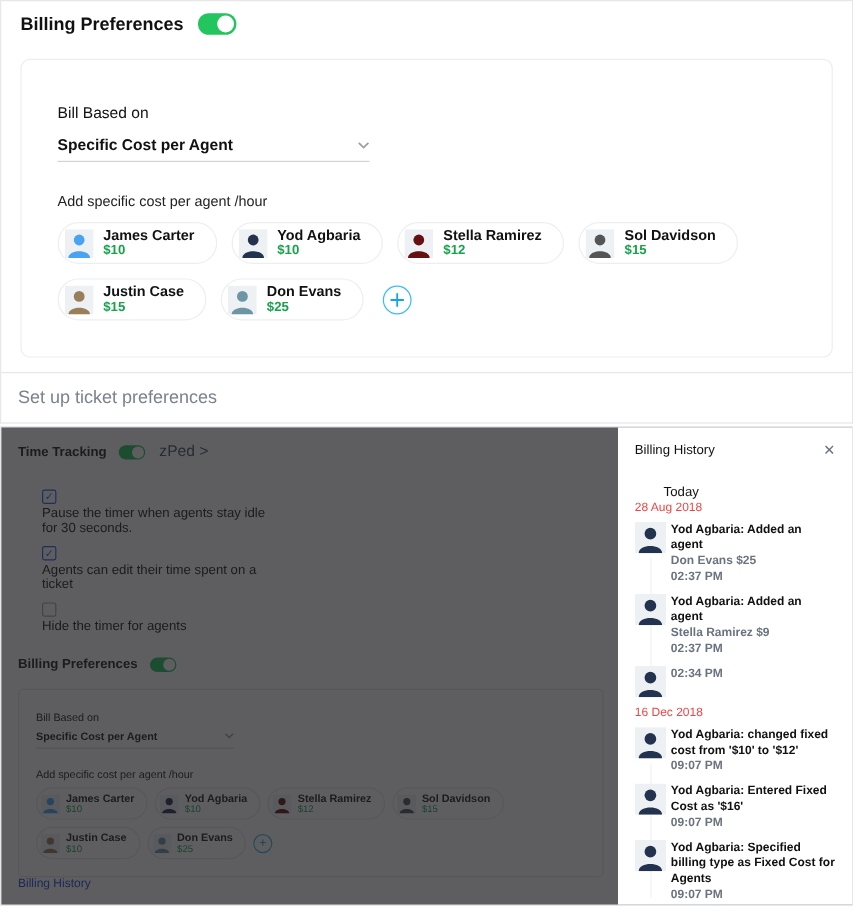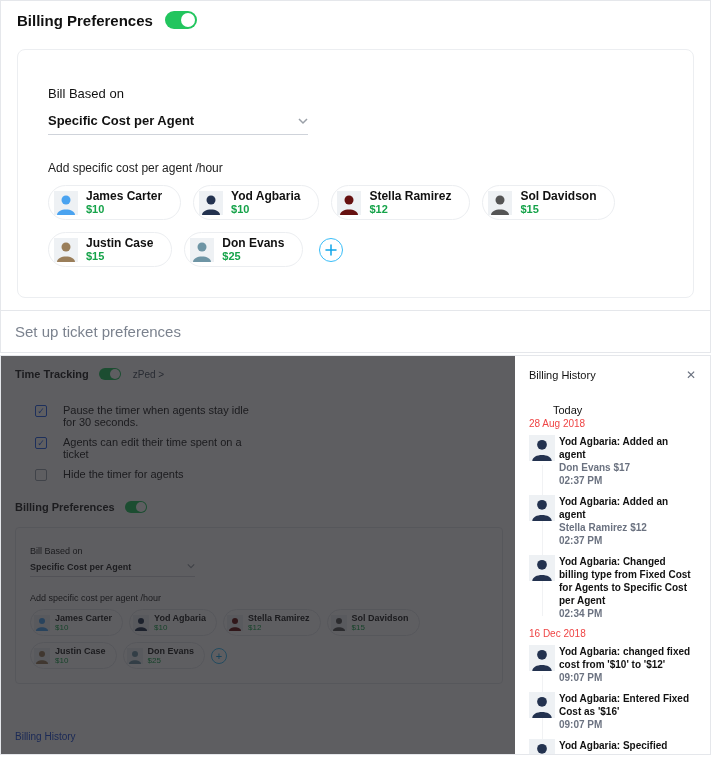--- a/index.html
+++ b/index.html
@@ -26,23 +26,23 @@
   .caption-row { border: 1px solid #e5e7eb; border-top: none; padding: 12px 14px; font-size: 15px; color: #7b828e; }
 
   .bottom-section { position: relative; width: 711px; height: 400px; border: 1px solid #e5e7eb; margin-top: 2px; overflow: hidden; }
   .scrim { position: absolute; inset: 0; background: #fff; pointer-events: none; }
   .scrim-inner { position: absolute; inset: 0; background: rgba(25,26,30,0.70); }
   .dim-content { position: absolute; top: 0; left: 0; width: 516px; height: 100%; padding: 12px 14px; color: #222; font-size: 11px; }
   .dim-title-row { display: flex; align-items: flex-end; gap: 10px; }
   .dim-title-row .t { font-weight: 600; }
   .dim-title-row .sm-toggle { width: 22px; height: 12px; background:#22c55e; border-radius:6px; position:relative;}
   .dim-title-row .sm-toggle .k { position:absolute;right:1px;top:1px;width:10px;height:10px;border-radius:50%;background:#fff;}
-  .dim-breadcrumb { color:#4b5563; font-size:10px; margin-left: 2px;}
+  .dim-breadcrumb { color:#4b5563; font-size:13px; margin-left: 2px;}
   .checklist { margin-top: 24px; margin-left: 20px; }
-  .check-item { display:flex; gap:16px; align-items:flex-start; margin: 8px 0; }
+  .check-item { display:flex; gap:2px; align-items:flex-start; margin: 8px 0; flex-direction: column; }
   .cb { width:12px; height:12px; border:1px solid #2563eb; border-radius:2px; display:flex; align-items:center; justify-content:center; flex:none; margin-top:1px; }
   .cb.checked::after { content:"✓"; color:#2563eb; font-size:9px; line-height:1; }
   .cb.empty { border-color:#9ca3af; }
   .small-card { border:1px solid #e5e7eb; border-radius:4px; padding: 18px 14px 14px 14px; margin-top: 14px; }
   .small-agents { display:flex; flex-wrap:wrap; gap:6px; }
   .small-chip { display:flex; align-items:center; gap:5px; border:1px solid #e5e7eb; border-radius:20px; padding:3px 10px 3px 3px;}
   .small-chip .av { width:16px; height:16px; border-radius:50%; }
   .small-chip .nm { font-size:9px; font-weight:600; }
   .small-chip .cst { font-size:8px; color:#16a34a; }
   .link { color:#1d4ed8; font-size:10px; position:absolute; bottom: 12px; left: 14px; }
@@ -316,48 +316,47 @@
         <div class="hist-item">
           <div class="h-av">
             <svg class="avatar-svg" viewBox="0 0 32 32">
               <rect width="32" height="32" fill="#eef1f4"></rect>
               <circle cx="16" cy="12" r="6" fill="#23324f"></circle>
               <path d="M4 32 C4 22 28 22 28 32 Z" fill="#23324f"></path>
             </svg>
           </div>
           <div class="h-body">
             <div>Yod Agbaria: Added an agent</div>
-            <div class="h-muted">Don Evans $17</div>
+            <div class="h-muted">Don Evans $25</div>
             <div class="h-muted">02:37 PM</div>
           </div>
         </div>
         <div class="hist-item">
           <div class="h-av">
             <svg class="avatar-svg" viewBox="0 0 32 32">
               <rect width="32" height="32" fill="#eef1f4"></rect>
               <circle cx="16" cy="12" r="6" fill="#23324f"></circle>
               <path d="M4 32 C4 22 28 22 28 32 Z" fill="#23324f"></path>
             </svg>
           </div>
           <div class="h-body">
             <div>Yod Agbaria: Added an agent</div>
-            <div class="h-muted">Stella Ramirez $12</div>
+            <div class="h-muted">Stella Ramirez $9</div>
             <div class="h-muted">02:37 PM</div>
           </div>
         </div>
         <div class="hist-item">
           <div class="h-av">
             <svg class="avatar-svg" viewBox="0 0 32 32">
               <rect width="32" height="32" fill="#eef1f4"></rect>
               <circle cx="16" cy="12" r="6" fill="#23324f"></circle>
               <path d="M4 32 C4 22 28 22 28 32 Z" fill="#23324f"></path>
             </svg>
           </div>
           <div class="h-body">
-            <div>Yod Agbaria: Changed billing type from Fixed Cost for Agents to Specific Cost per Agent</div>
             <div class="h-muted">02:34 PM</div>
           </div>
         </div>
       </div>
     <div class="sep-date">16 Dec 2018</div>
     <div class="hist-items" id="hist2">
         <div class="hist-line"></div>
         <div class="hist-item">
           <div class="h-av">
             <svg class="avatar-svg" viewBox="0 0 32 32">

